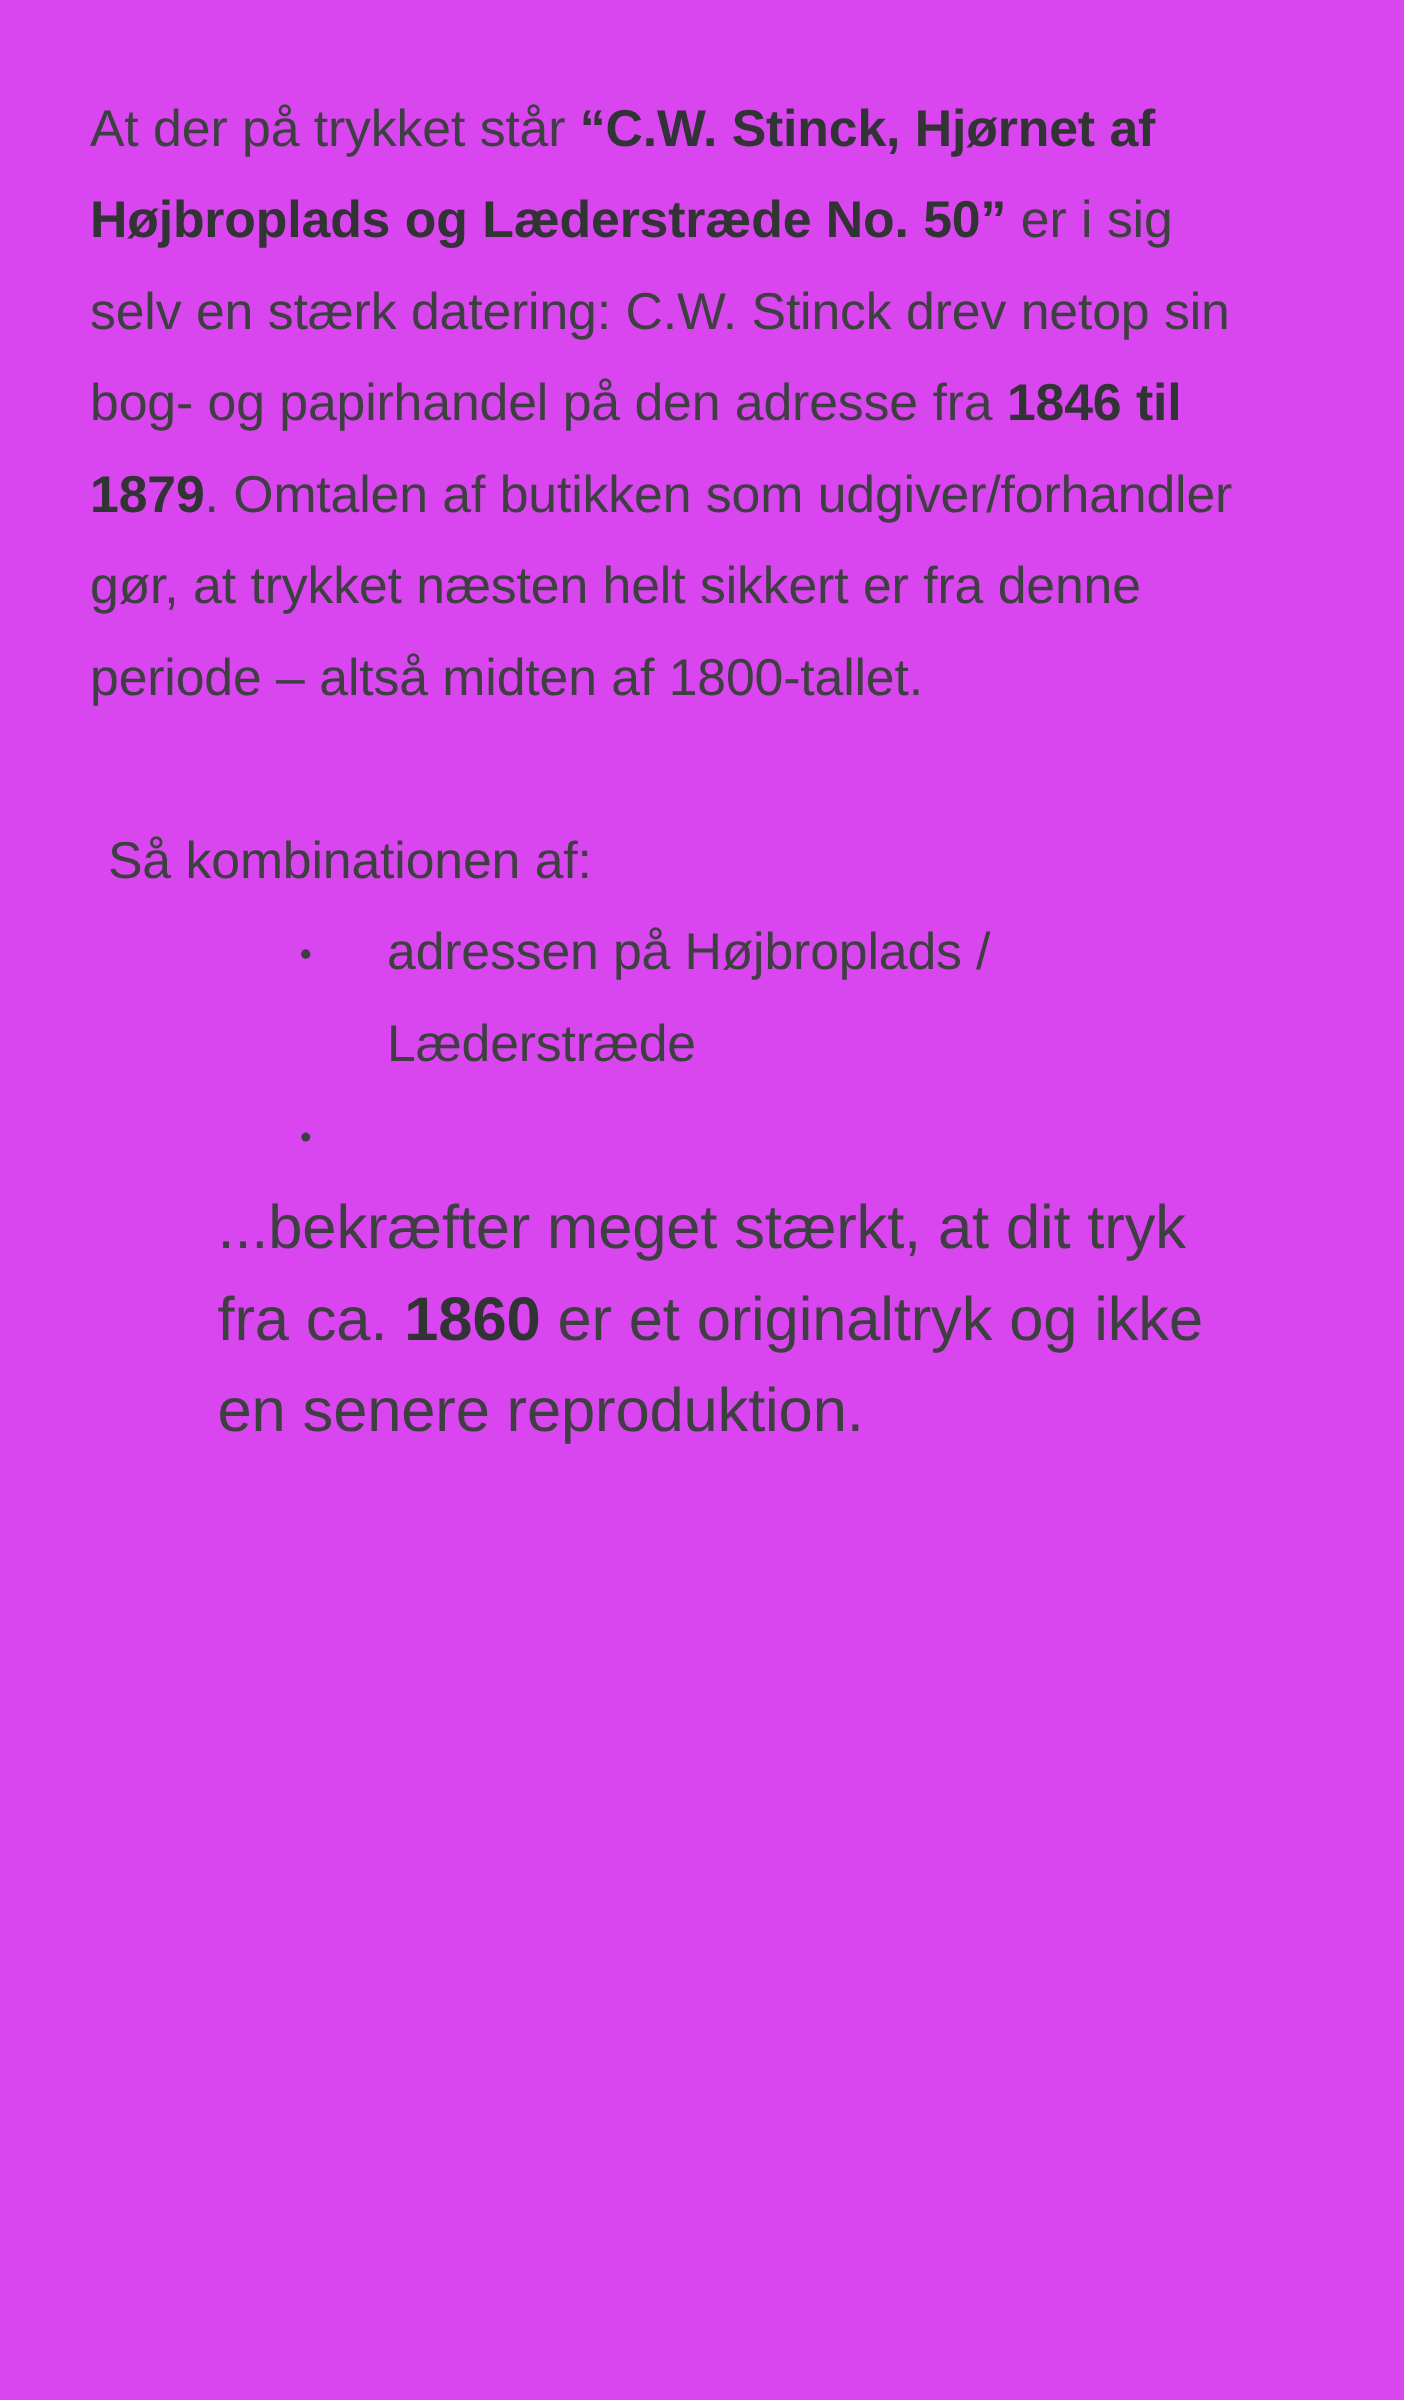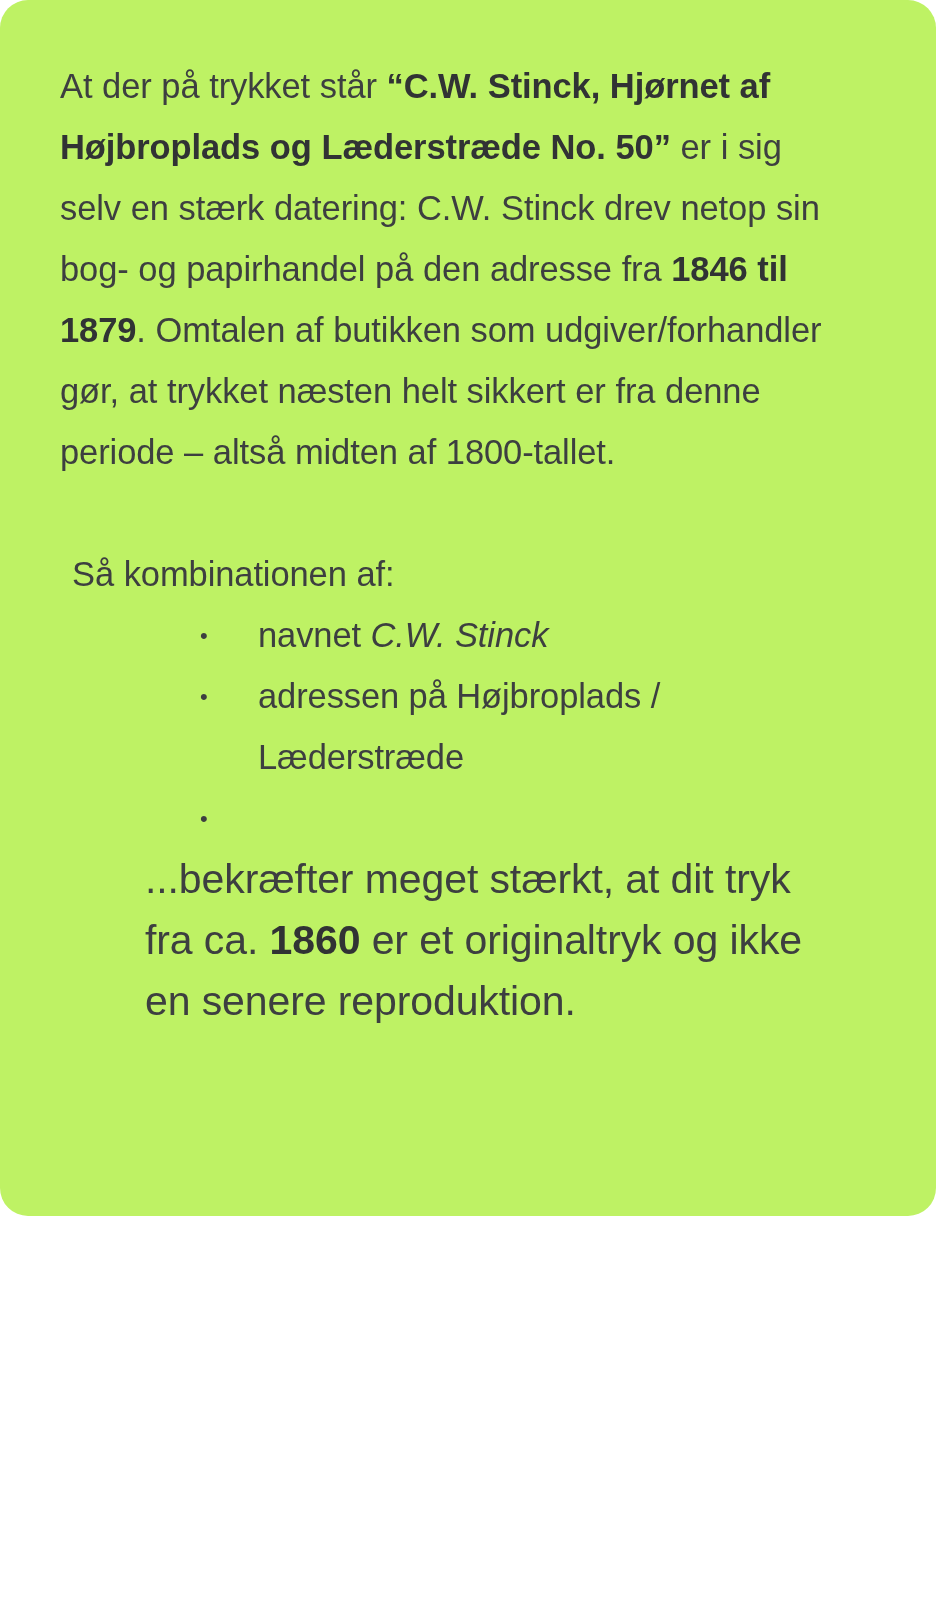--- a/index.html
+++ b/index.html
@@ -13,25 +13,24 @@
     background: #ffffff;
     font-family: "Liberation Sans", "DejaVu Sans", sans-serif;
     color: #3d3f40;
     -webkit-font-smoothing: antialiased;
     overflow: hidden;
   }
 
   .page {
     position: relative;
     width: 936px;
-    height: 1216px;
-    background: #bef264;
+    height: 1600px;
+    background: #d946ef;
     box-sizing: border-box;
     padding: 56px 90px 0 60px;
-    border-radius: 28px;
   }
 
   .answer-body {
     font-size: 34.5px;
     line-height: 61px;
     letter-spacing: -0.1px;
     color: #3d3f40;
   }
 
   p.para {
@@ -113,21 +112,20 @@
 
     <p class="para"><span>At der på trykket står </span><b>“C.W. Stinck, Hjørnet af Højbroplads og Læderstræde No. 50”</b><span> er i sig selv en stærk datering: C.W. Stinck drev netop sin bog- og papirhandel på den adresse fra </span><b>1846 til 1879</b><span>. Omtalen af butikken som udgiver/forhandler gør, at trykket næsten helt sikkert er fra denne periode – altså midten af 1800-tallet.</span></p>
 
 
     <p class="para tight"><span>Så kombinationen af:</span></p>
 
     <ul class="bullet-list">
 
       <li>
         <span class="bullet-glyph">•</span>
-        <span class="bullet-text"><span class="lead-space"></span><span>navnet </span><i>C.W. Stinck</i></span>
       </li>
 
       <li>
         <span class="bullet-glyph">•</span>
         <span class="bullet-text"><span class="lead-space"></span><span>adressen på Højbroplads / Læderstræde</span></span>
       </li>
 
       <li>
         <span class="bullet-glyph">•</span>
       </li>

